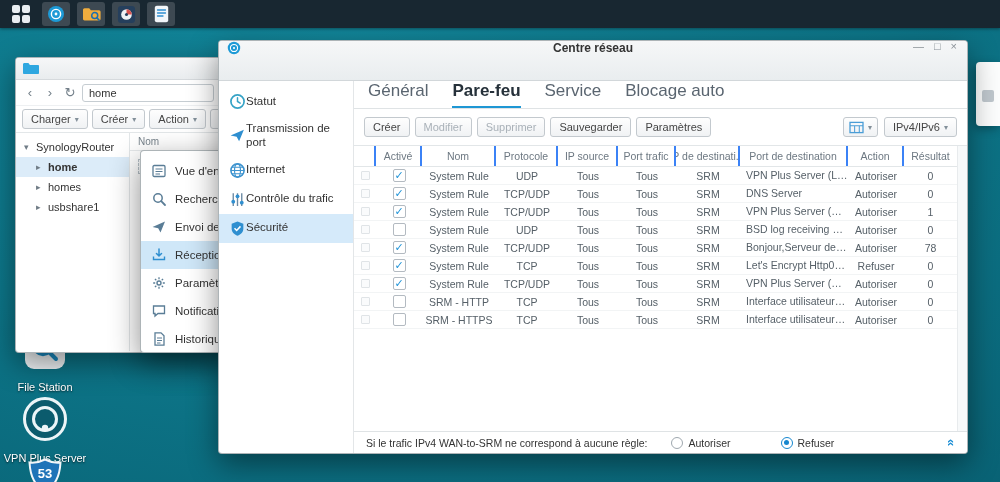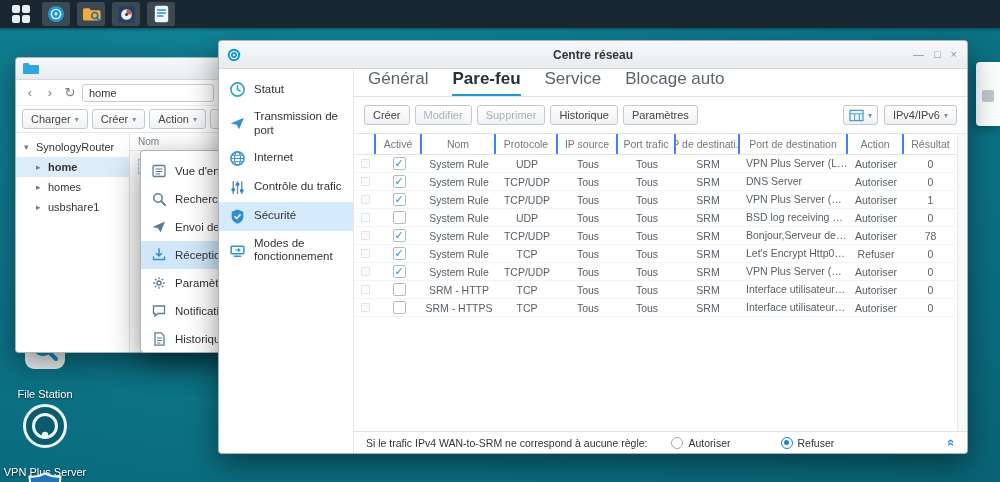--- a/index.html
+++ b/index.html
@@ -14,21 +14,21 @@
   .tb-tile{height:24px;min-width:28px;border-radius:3px;display:flex;align-items:center;justify-content:center}
   .tb-tile.active{background:rgba(255,255,255,.16)}
   .tb-tile svg{display:block}
   .grid2{display:grid;grid-template-columns:8px 8px;grid-gap:2px}
   .grid2 i{width:8px;height:8px;background:#e9eef2;border-radius:2px;display:block}
   
   .desk-icons{position:absolute;left:2px;top:328px;width:86px;display:flex;flex-direction:column;align-items:center;z-index:5}
   .dicon{display:flex;flex-direction:column;align-items:center;margin-bottom:4px;cursor:pointer}
   .dicon:nth-child(2){margin-bottom:-6px}
   .dic{position:relative;display:inline-block;line-height:0}
-  .dlabel{margin-top:18px;font-size:11px;color:#fff;text-shadow:0 1px 2px rgba(0,0,0,.7);white-space:nowrap}
+  .dlabel{margin-top:11px;font-size:11px;color:#fff;text-shadow:0 1px 2px rgba(0,0,0,.7);white-space:nowrap}
   .dbadge{position:absolute;left:0;top:9px;width:100%;text-align:center;font-size:13px;font-weight:bold;color:#fff;line-height:1}
   
   .win{position:absolute;background:#fff;border:1px solid rgba(20,40,50,.35);border-radius:4px;box-shadow:0 10px 30px rgba(0,0,0,.45)}
   
   .fs-win{left:15px;top:57px;width:206px;height:296px;z-index:10;overflow:hidden}
   .fs-titlebar{height:22px;background:linear-gradient(#f6f7f8,#e9ecee);border-bottom:1px solid #d6dadd;display:flex;align-items:center;padding-left:6px}
   .fs-nav{height:26px;display:flex;align-items:center;gap:4px;padding:0 6px;border-bottom:1px solid #eef0f2}
   .navbtn{width:16px;text-align:center;font-size:13px;color:#74808a;cursor:pointer;line-height:1}
   .fs-address{flex:1;height:18px;border:1px solid #c6cdd2;border-radius:3px;background:#fff;display:flex;align-items:center;padding-left:6px;font-size:11px;color:#333}
   .fs-toolbar{height:27px;display:flex;align-items:center;gap:4px;padding:0 6px;border-bottom:1px solid #e3e7e9;overflow:hidden;white-space:nowrap}
@@ -43,29 +43,29 @@
   .fs-list{flex:1;display:flex;flex-direction:column;min-width:0}
   .fs-list-header{height:18px;border-bottom:1px solid #e6e9eb;display:flex;align-items:center;padding-left:8px;font-size:10px;color:#78838c}
   .fs-file-ph{width:15px;height:15px;border:1px dashed #b6c0c7;background:#f6f8f9;margin:8px}
   
   .cp-win{left:140px;top:150px;width:170px;height:203px;z-index:20;padding-top:6px;overflow:hidden}
   .cp-item{height:28px;display:flex;align-items:center;gap:8px;padding-left:10px;font-size:11.5px;color:#333;white-space:nowrap;cursor:pointer}
   .cp-item.sel{background:#cfe7f8}
   .cp-ic{width:16px;height:16px;display:flex;flex:0 0 auto}
   
   .nc-win{left:218px;top:40px;width:750px;height:414px;z-index:30;display:flex;flex-direction:column;overflow:hidden}
-  .nc-titlebar{height:28px;background:linear-gradient(#f6f7f8,#e9edef);border-bottom:1px solid #d2d7da;display:flex;align-items:center;position:relative;flex:0 0 auto}
+  .nc-titlebar{height:40px;background:linear-gradient(#f6f7f8,#e9edef);border-bottom:1px solid #d2d7da;display:flex;align-items:flex-start;position:relative;flex:0 0 auto}
   .nc-appicon{margin-left:8px;display:flex;line-height:0}
   .nc-appicon svg{width:14px;height:14px}
   .nc-title{position:absolute;left:0;right:0;text-align:center;font-size:12px;font-weight:bold;color:#333;pointer-events:none}
   .nc-controls{margin-left:auto;margin-right:10px;display:flex;gap:10px;z-index:1}
   .wc{font-size:11px;color:#8a9298;cursor:pointer;line-height:1}
   .nc-body{flex:1;display:flex;min-height:0}
   .nc-sidebar{width:135px;border-right:1px solid #e3e6e8;padding-top:6px;flex:0 0 auto}
-  .nc-side-item{display:flex;align-items:center;gap:8px;padding:6px 4px 6px 10px;font-size:11.5px;color:#333;line-height:1.2;cursor:pointer}
+  .nc-side-item{display:flex;align-items:center;padding:6px 4px 6px 10px;font-size:11.5px;color:#333;line-height:1.2;cursor:pointer}
   .nc-side-item.sel{background:#d5eafa}
   .nc-side-ic{width:17px;flex:0 0 auto;display:flex;line-height:0}
   .nc-content{flex:1;display:flex;flex-direction:column;min-width:0}
   .nc-tabs{height:28px;border-bottom:1px solid #dfe3e5;display:flex;align-items:flex-end;gap:24px;padding-left:14px;flex:0 0 auto}
   .nc-tab{font-size:17px;color:#5a6570;padding-bottom:7px;cursor:pointer}
   .nc-tab.active{color:#26313a;font-weight:bold;border-bottom:2px solid #1e97d4;padding-bottom:5px}
   .nc-toolbar{height:36px;display:flex;align-items:center;gap:5px;padding:0 10px;flex:0 0 auto}
   .ncbtn.disabled{color:#a9b1b8}
   .nc-right{margin-left:auto;display:flex;gap:6px;align-items:center}
   .ncbtn.iconbtn{padding:0 5px}
@@ -358,44 +358,34 @@
         </div>
         <div class="nc-side-item sel">
           <span class="nc-side-ic" style="line-height:0">
             <svg width="17" height="17" viewBox="0 0 16 16">
               <path d="M8 1.5 13.5 3.5V8c0 3.2-2.2 5.6-5.5 6.8C4.7 13.6 2.5 11.2 2.5 8V3.5Z" fill="#2f8fd0"></path>
               <path d="M5.2 7.8 7.2 9.8 10.8 6" fill="none" stroke="#fff" stroke-width="1.4"></path>
             </svg>
           </span>
           <span>Sécurité</span>
         </div>
-        <div class="nc-side-item">
-          <span class="nc-side-ic" style="line-height:0">
-            <svg width="17" height="17" viewBox="0 0 16 16">
-              <rect x="2" y="4" width="12" height="7" rx="1" fill="none" stroke="#2f8fd0" stroke-width="1.4"></rect>
-              <path d="M5 13.5h6" stroke="#2f8fd0" stroke-width="1.4" stroke-linecap="round"></path>
-              <path d="M6 7.5h4M8.5 6l1.8 1.5L8.5 9" fill="none" stroke="#2f8fd0" stroke-width="1.1"></path>
-            </svg>
-          </span>
-          <span>Modes de fonctionnement</span>
-        </div>
       </div>
     <div class="nc-content">
       <div class="nc-tabs">
           <span class="nc-tab">Général</span>
           <span class="nc-tab active">Pare-feu</span>
           <span class="nc-tab">Service</span>
           <span class="nc-tab">Blocage auto</span>
         </div>
       <div class="nc-toolbar">
         <span style="display:flex;gap:5px">
             <span class="ncbtn">Créer</span>
             <span class="ncbtn disabled">Modifier</span>
             <span class="ncbtn disabled">Supprimer</span>
-            <span class="ncbtn">Historique</span>
+            <span class="ncbtn">Sauvegarder</span>
             <span class="ncbtn">Paramètres</span>
           </span>
         <span class="nc-right">
           <span class="ncbtn iconbtn">
             <span style="line-height:0"><svg width="15" height="13" viewBox="0 0 16 14">
                   <rect x="1" y="1.5" width="14" height="11" fill="none" stroke="#4a9dd6" stroke-width="1.4"></rect>
                   <path d="M1 5h14M6 5v7.5M11 5v7.5" stroke="#4a9dd6" stroke-width="1.1"></path>
                 </svg></span>
             <span class="caret">▾</span>
           </span>

